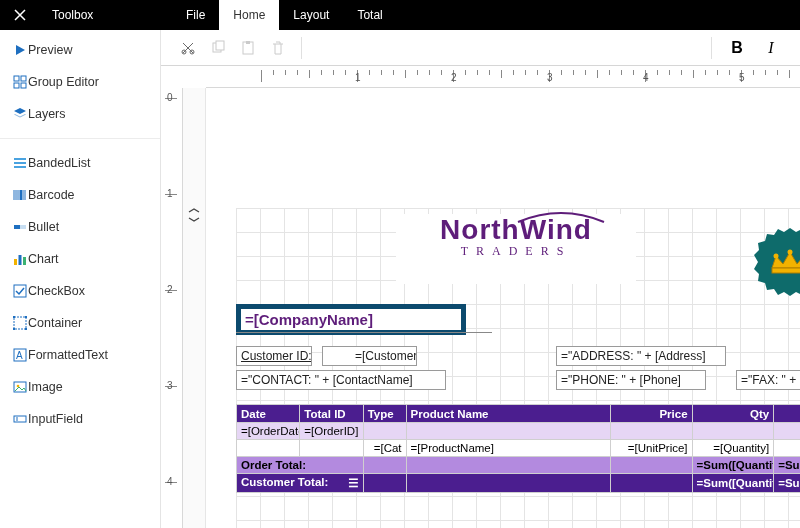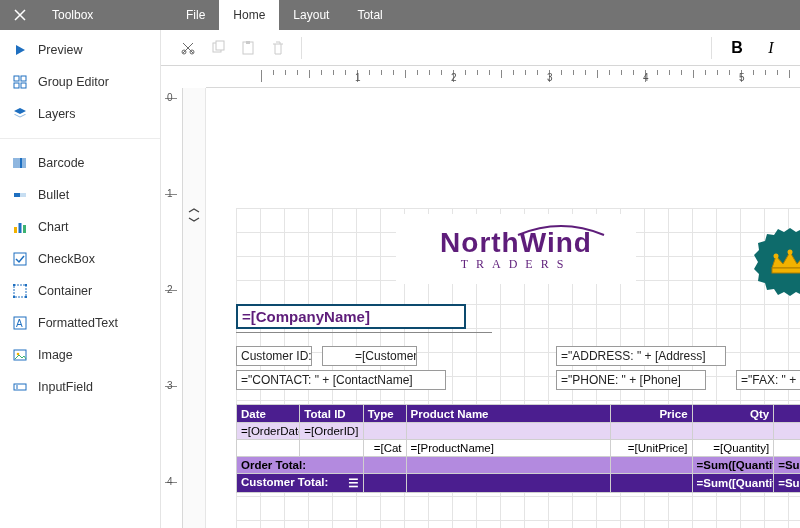--- a/index.html
+++ b/index.html
@@ -1,19 +1,19 @@
 <!DOCTYPE html>
 <html><head>
 <meta charset="utf-8">
 <style>
 * { margin: 0; padding: 0; box-sizing: border-box; font-family: "Segoe UI", Arial, sans-serif; }
 html, body { width: 800px; height: 528px; overflow: hidden; background: #fff; }
 
 
-.titlebar { height: 30px; background: #737373; display: flex; align-items: center; padding: 0 0 0 0; color: #fff; font-size: 12px; }
+.titlebar { height: 30px; background: #000000; display: flex; align-items: center; padding: 0 0 0 0; color: #fff; font-size: 12px; }
 .titlebar .close { width: 40px; height: 30px; display: flex; align-items:center; justify-content:center; cursor:pointer; }
 .titlebar .title-text { margin-left: 12px; font-size: 12px; flex: 0 0 120px; }
 .menu { display: flex; height: 30px; }
 .menu .mi { padding: 0 14px; line-height: 30px; cursor: pointer; font-size: 12px; }
 .menu .mi.active { background: #fff; color: #333; }
 
 
 .ribbon { height: 36px; border-bottom: 1px solid #d6d6d6; display: flex; align-items:center; padding: 0 8px; }
 .ribbon .rgroup { display:flex; gap: 12px; padding: 0 10px; }
 .ribbon .sep { width:1px; height:22px; background:#e0e0e0; margin: 0 4px; }
@@ -21,21 +21,21 @@
 .ribbon .ricon.dis { opacity: .35; }
 .ribbon .bi { width: 22px; text-align:center; font-size: 16px; cursor:pointer; }
 .ribbon .bi.bold { font-weight:bold; }
 .ribbon .bi.ital { font-style: italic; font-family: Georgia, serif; }
 
 
 .shell { display:flex; height: calc(528px - 30px); }
 .sidebar { width: 161px; background: #fff; border-right: 1px solid #e4e4e4; font-size: 12.5px; display:flex; flex-direction:column; }
 .sidebar .group { padding: 4px 0; }
 .sidebar .divider { height:1px; background:#ececec; margin: 4px 0; }
-.side-item { display:flex; align-items:center; gap:10px; padding: 8px 12px; cursor:pointer; color:#333; }
+.side-item { display:flex; align-items:center; padding: 8px 12px; cursor:pointer; color:#333; }
 .side-item .si-icon { width:16px; height:16px; flex:0 0 16px; display:flex; align-items:center; justify-content:center; }
 
 
 .work { flex:1; display:flex; flex-direction:column; position:relative; background:#fff; }
 .ruler-h { height: 22px; border-bottom:1px solid #d8d8d8; position:relative; font-size:10px; color:#555; overflow:hidden; margin-left: 45px; }
 .ruler-h .tick { position:absolute; top:4px; border-left:1px solid #888; height: 6px; }
 .ruler-h .tlbl { position:absolute; top:6px; font-size:10px; }
 .canvas-wrap { flex:1; display:flex; overflow:hidden; }
 .ruler-v { width: 22px; border-right:1px solid #d8d8d8; position:relative; font-size:10px; color:#555; margin-top:0; }
 .ruler-v .tickv { position:absolute; left:4px; border-top:1px solid #888; width:6px; }
@@ -44,28 +44,28 @@
 .gutter .handle { position:absolute; top: 120px; left:3px; width:16px; height:14px; color:#444; }
 .canvas { flex:1; position:relative; overflow:hidden; background:#fff; }
 .page { position:absolute; left:30px; top:120px; width:620px; }
 .grid-bg {
   position:absolute; inset:0 0 0 0;
   background-image:
     linear-gradient(to right, #e4e4e4 1px, transparent 1px),
     linear-gradient(to bottom, #e4e4e4 1px, transparent 1px);
   background-size: 24px 24px;
 }
-.logo-box { position:absolute; left:160px; top:6px; width:240px; height:70px; background:#fff; display:flex; flex-direction:column; align-items:center; justify-content:center; }
+.logo-box { position:absolute; left:160px; top:6px; width:240px; height:70px; background:#fff; display:flex; flex-direction:column; align-items:center; justify-content:flex-start; }
 .logo-top { font-family: Georgia, serif; font-size: 28px; letter-spacing: 1px; color:#5e1d7a; font-weight:bold; }
 .logo-top .w { display:inline-block; position:relative; }
 .logo-sub { font-family: Georgia, serif; font-size: 12px; letter-spacing: 8px; color:#5e1d7a; margin-top:-2px; }
 .seal { position:absolute; right:30px; top: 18px; width:72px; height:72px; }
 
 .field { position:absolute; background:#fff; border:1px solid #9a9a9a; font-size:12px; padding:2px 4px; color:#222; white-space:nowrap; overflow:hidden; }
-.field.purple { color:#5e1d7a; font-weight:bold; font-size:15px; border:2px solid #0c4a6e; }
+.field.purple { color:#5e1d7a; font-weight:bold; font-size:15px; border:5px solid #0c4a6e; }
 .hr-line { position:absolute; height:1px; background:#888; }
 
 .tbl { position:absolute; left:0; top:196px; width: 620px; font-size:11.5px; }
 .tbl table { border-collapse: collapse; width:100%; table-layout: fixed; }
 .tbl th, .tbl td { border:1px solid #cfcfcf; padding:2px 4px; overflow:hidden; white-space:nowrap; }
 .tbl thead th { background:#4b1e8f; color:#fff; font-weight:bold; text-align:left; height:18px; }
 .tbl thead th.r { text-align:right; }
 .tbl .row-a td { background:#e6d6f5; }
 .tbl .row-b td { background:#fff; }
 .tbl .row-c td { background:#b38adf; font-weight:bold; }
@@ -120,20 +120,30 @@
             <svg width="14" height="14" viewBox="0 0 14 14">
               <path d="M7 1 L13 4 L7 7 L1 4 Z" fill="#1e6fc0"></path>
               <path d="M2 7 L7 9.5 L12 7 L13 7.5 L7 10.5 L1 7.5 Z" fill="#1e6fc0" opacity=".5"></path>
             </svg>
           </span>
         <span>Layers</span>
       </div>
     </div>
     <div class="divider"></div>
     <div class="group">
+      <div class="side-item">
+        <span class="si-icon">
+            <svg width="14" height="14" viewBox="0 0 14 14">
+              <rect x="1" y="2" width="12" height="2" fill="#4aa3e0"></rect>
+              <rect x="1" y="6" width="12" height="2" fill="#4aa3e0"></rect>
+              <rect x="1" y="10" width="12" height="2" fill="#4aa3e0"></rect>
+            </svg>
+          </span>
+        <span>BandedList</span>
+      </div>
       <div class="side-item">
         <span class="si-icon">
             <svg width="14" height="14" viewBox="0 0 14 14">
               <path d="M1 2v10M3 2v10M5 2v10M7 2v10M10 2v10M12 2v10" stroke="#1e6fc0" stroke-width="1"></path>
               <path d="M8 2v10" stroke="#1e6fc0" stroke-width="2"></path>
             </svg>
           </span>
         <span>Barcode</span>
       </div>
       <div class="side-item">
@@ -339,21 +349,21 @@
                   <circle cx="0" cy="-10" r="2.5" fill="#f2b200"></circle>
                   <circle cx="14" cy="-6" r="2.5" fill="#f2b200"></circle>
                 <rect x="-18" y="6" width="36" height="5" fill="#f2b200" stroke="#b07f00"></rect>
               </g>
             </svg>
           </div>
 
           <div class="field purple" style="left:0; top:96px; width:230px;">=[CompanyName]</div>
           <div class="hr-line" style="left:0; top:124px; width:256px;"></div>
 
-          <div class="field" style="left:0; top:138px; width:76px;">Customer ID:</div>
+          <div class="field" style="left:0; top:138px; width:76px;text-decoration:underline;">Customer ID:</div>
           <div class="field" style="left:86px; top:138px; width:95px;padding-left:32px;">=[CustomerID]</div>
 
           <div class="field" style="left:0; top:162px; width:210px;">="CONTACT: " + [ContactName]</div>
 
           <div class="field" style="left:320px; top:138px; width:170px;">="ADDRESS: " + [Address]</div>
           <div class="field" style="left:320px; top:162px; width:150px;">="PHONE: " + [Phone]</div>
           <div class="field" style="left:500px; top:162px; width:118px;">="FAX: " + [Fax]</div>
 
           <div class="tbl">
             <table>

